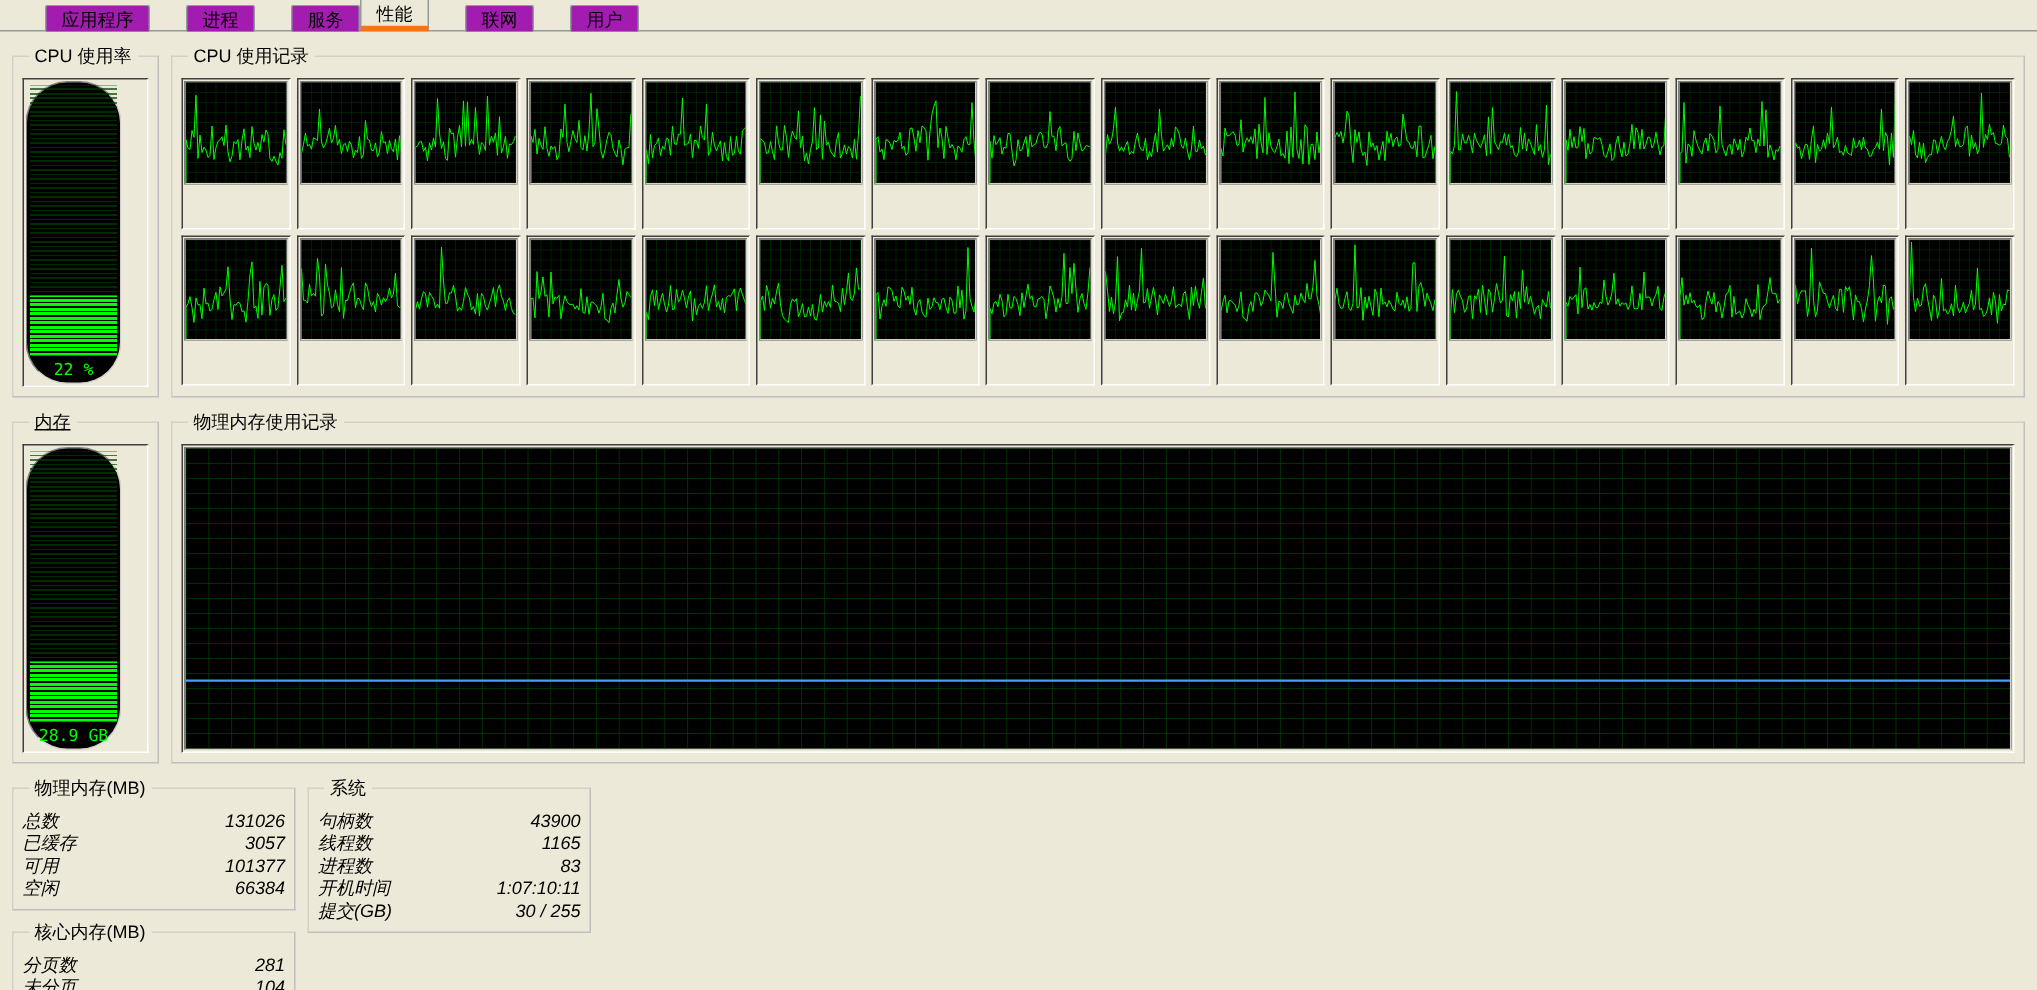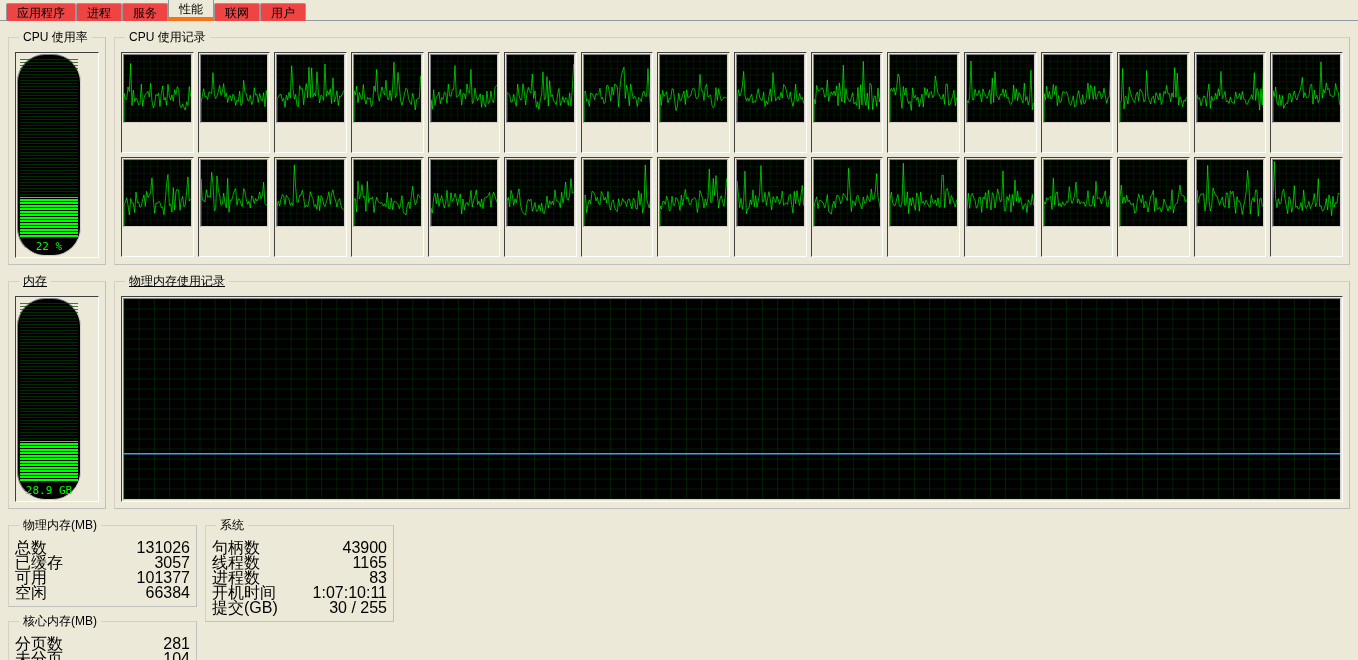--- a/index.html
+++ b/index.html
@@ -36,23 +36,24 @@
     font-size: 12px;
   }
   .tab.active {
     background: #ece9d8;
     border-bottom: 4px solid #f97316;
     font-weight: normal;
     padding-top: 3px;
     z-index: 2;
   }
   .tab:not(.active) {
-    background: #ef4444;
+    background: #a21caf;
     font-size: 12px;
     top: 1px;
+    margin-left: 24px;
   }
   .page {
     padding: 8px;
     height: calc(660px - 20px);
     box-sizing: border-box;
   }
   .row {
     display: flex;
     gap: 8px;
   }
@@ -135,22 +136,23 @@
     margin-top: 8px;
   }
   .info-col {
     display: flex;
     flex-direction: column;
     gap: 6px;
   }
   .kv {
     display: flex;
     justify-content: space-between;
-    font-size: 16px;
+    font-size: 12px;
     line-height: 15px;
+    font-style: italic;
   }
   .kv .k { text-align: left; }
   .kv .v { text-align: right; font-family: "Segoe UI", sans-serif; }
   .btn {
     display: inline-block;
     min-width: 140px;
     padding: 2px 18px;
     background: #ece9d8;
     border: 1px solid #404040;
     border-top-color: #fff;
@@ -459,21 +461,21 @@
       <legend>内存</legend>
       <div class="sunken">
         <div class="sunken-inner meter">
           <div class="meter-grid"></div>
           <div class="meter-bar" id="mem-meter-bar" style="height: 40px;"></div>
           <div class="meter-label">28.9 GB</div>
         </div>
       </div>
     </fieldset>
 
-    <fieldset class="group" style="flex:1;text-decoration:underline;">
+    <fieldset class="group" style="flex:1;">
       <legend>物理内存使用记录</legend>
       <div class="sunken">
         <div class="sunken-inner mem-history">
           <svg id="mem-history-svg" viewBox="0 0 1200 200" preserveAspectRatio="none">
               <path d="M0 0 V200 M15 0 V200 M30 0 V200 M45 0 V200 M60 0 V200 M75 0 V200 M90 0 V200 M105 0 V200 M120 0 V200 M135 0 V200 M150 0 V200 M165 0 V200 M180 0 V200 M195 0 V200 M210 0 V200 M225 0 V200 M240 0 V200 M255 0 V200 M270 0 V200 M285 0 V200 M300 0 V200 M315 0 V200 M330 0 V200 M345 0 V200 M360 0 V200 M375 0 V200 M390 0 V200 M405 0 V200 M420 0 V200 M435 0 V200 M450 0 V200 M465 0 V200 M480 0 V200 M495 0 V200 M510 0 V200 M525 0 V200 M540 0 V200 M555 0 V200 M570 0 V200 M585 0 V200 M600 0 V200 M615 0 V200 M630 0 V200 M645 0 V200 M660 0 V200 M675 0 V200 M690 0 V200 M705 0 V200 M720 0 V200 M735 0 V200 M750 0 V200 M765 0 V200 M780 0 V200 M795 0 V200 M810 0 V200 M825 0 V200 M840 0 V200 M855 0 V200 M870 0 V200 M885 0 V200 M900 0 V200 M915 0 V200 M930 0 V200 M945 0 V200 M960 0 V200 M975 0 V200 M990 0 V200 M1005 0 V200 M1020 0 V200 M1035 0 V200 M1050 0 V200 M1065 0 V200 M1080 0 V200 M1095 0 V200 M1110 0 V200 M1125 0 V200 M1140 0 V200 M1155 0 V200 M1170 0 V200 M1185 0 V200 M1200 0 V200 M0 0 H1200 M0 10 H1200 M0 20 H1200 M0 30 H1200 M0 40 H1200 M0 50 H1200 M0 60 H1200 M0 70 H1200 M0 80 H1200 M0 90 H1200 M0 100 H1200 M0 110 H1200 M0 120 H1200 M0 130 H1200 M0 140 H1200 M0 150 H1200 M0 160 H1200 M0 170 H1200 M0 180 H1200 M0 190 H1200 M0 200 H1200 " stroke="#004000" stroke-width="0.5" fill="none"></path>
               <path d="M0.0 154.8 L1200.0 154.8 " stroke="#3ea0ff" stroke-width="1.5" fill="none"></path>
             </svg>
         </div>
       </div>
     </fieldset>

